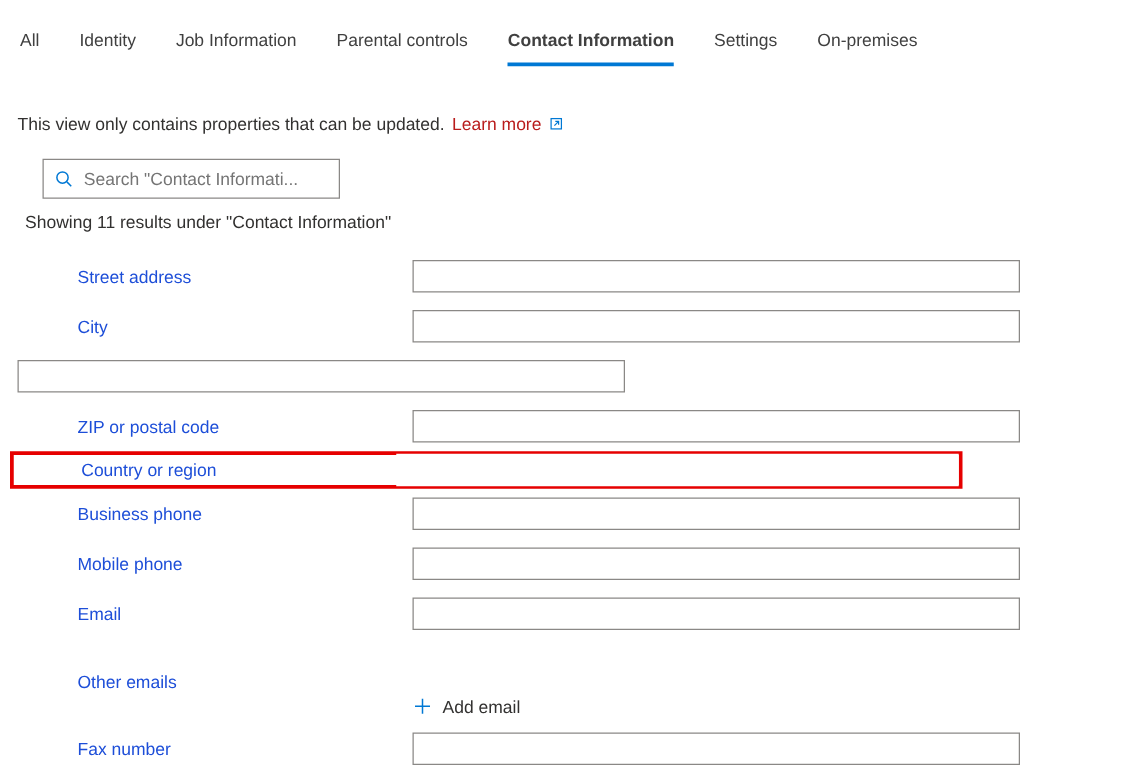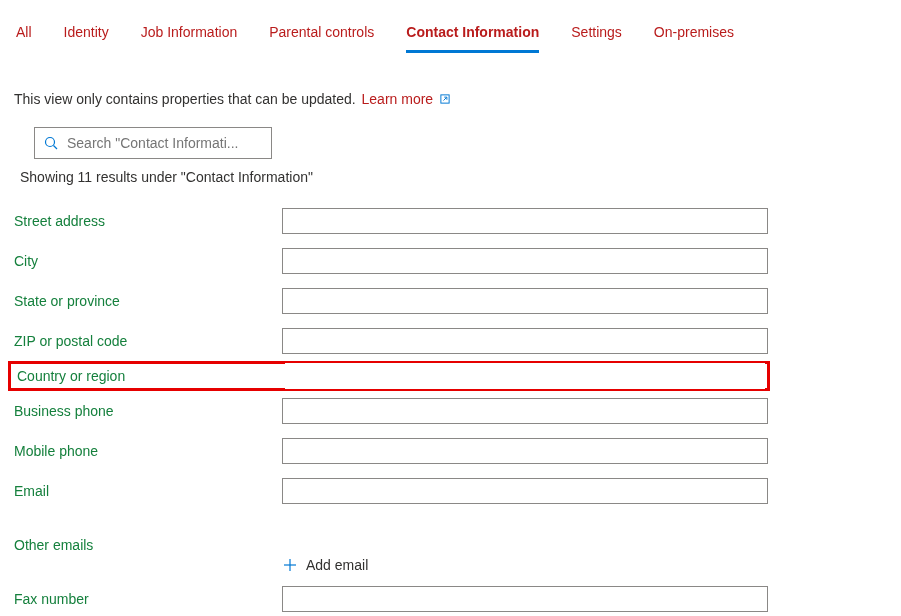--- a/index.html
+++ b/index.html
@@ -13,21 +13,21 @@
     }
     .tabs {
       display: flex;
       gap: 32px;
       padding: 6px 4px 0 4px;
       border-bottom: 0;
     }
     .tab {
       padding: 6px 0 10px 0;
       cursor: pointer;
-      color: #b91c1c;
+      color: #404040;
       font-size: 14px;
       border-bottom: 3px solid transparent;
     }
     .tab.active {
       font-weight: 600;
       border-bottom: 3px solid #0078d4;
     }
     .info-line {
       margin-top: 38px;
       padding-left: 2px;
@@ -81,22 +81,23 @@
       padding-left: 2px;
     }
     .row {
       display: flex;
       align-items: center;
       min-height: 40px;
     }
     .label-cell {
       width: 268px;
       font-size: 14px;
-      color: #15803d;
+      color: #1d4ed8;
       padding-left: 0;
+      margin-left: 48px;
     }
     .input-cell {
       width: 486px;
     }
     .text-input {
       width: 100%;
       height: 26px;
       border: 1px solid #8a8886;
       padding: 2px 6px;
       font-size: 14px;
@@ -180,21 +181,20 @@
     <div class="label-cell">Street address</div>
     <div class="input-cell"><input class="text-input" value="" style=""></div>
   </div>
 
   <div class="row">
     <div class="label-cell">City</div>
     <div class="input-cell"><input class="text-input" value="" style=""></div>
   </div>
 
   <div class="row">
-    <div class="label-cell">State or province</div>
     <div class="input-cell"><input class="text-input" value="" style=""></div>
   </div>
 
   <div class="row">
     <div class="label-cell">ZIP or postal code</div>
     <div class="input-cell"><input class="text-input" value="" style=""></div>
   </div>
 
   <div class="row highlight-row">
     <div class="label-cell">Country or region</div>

